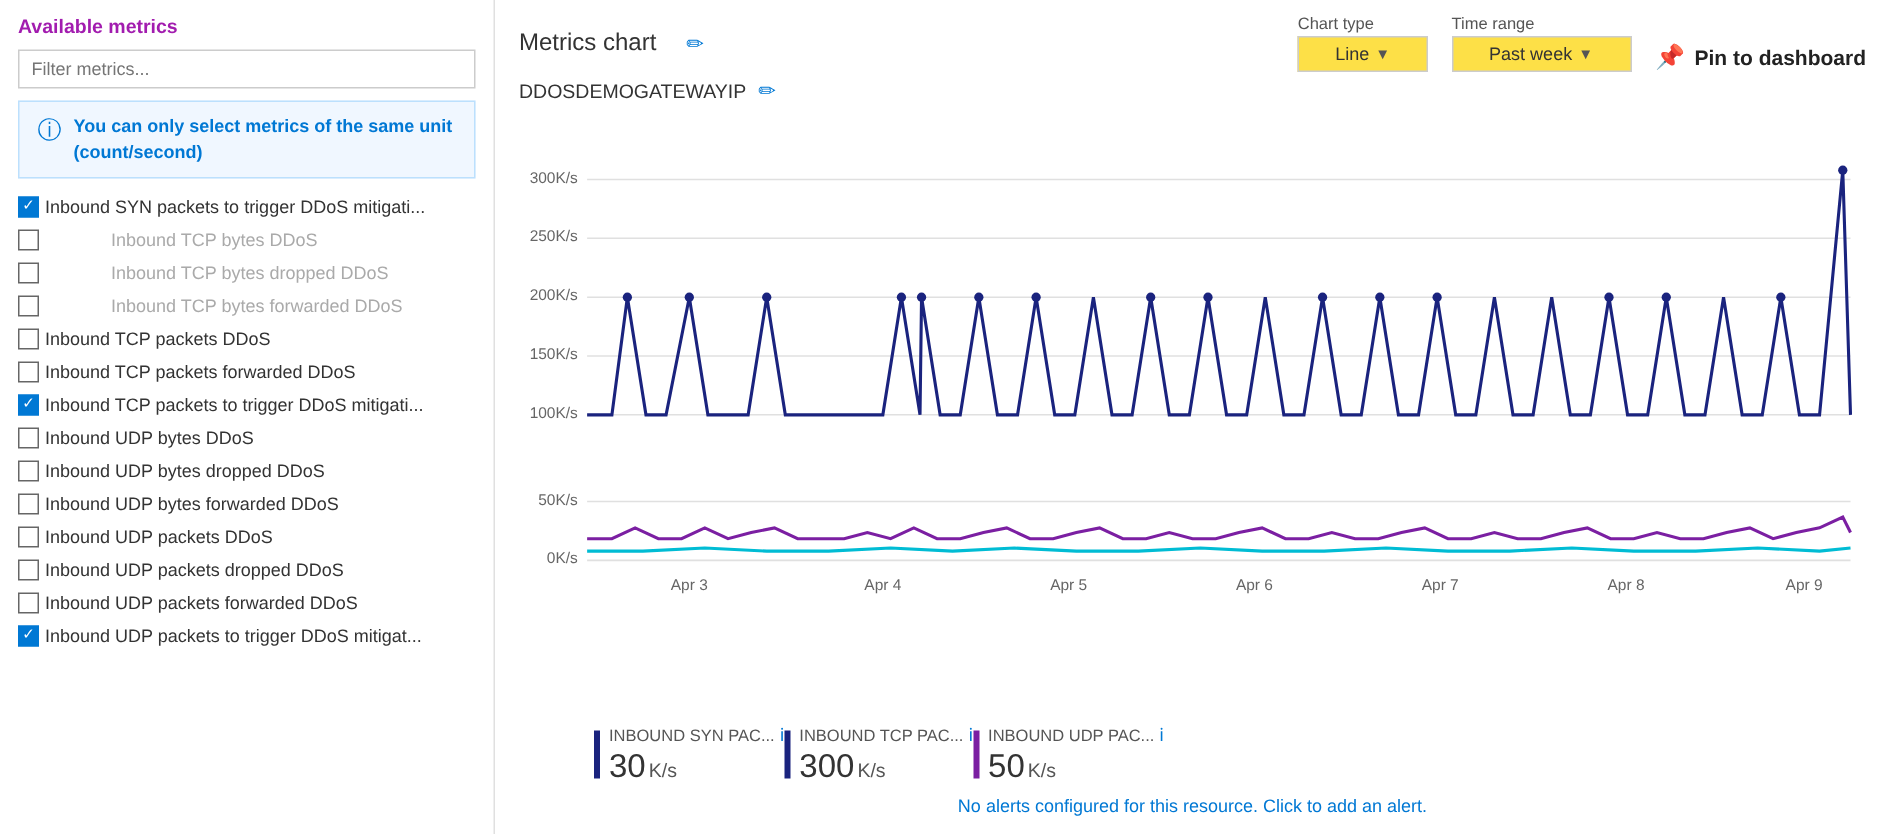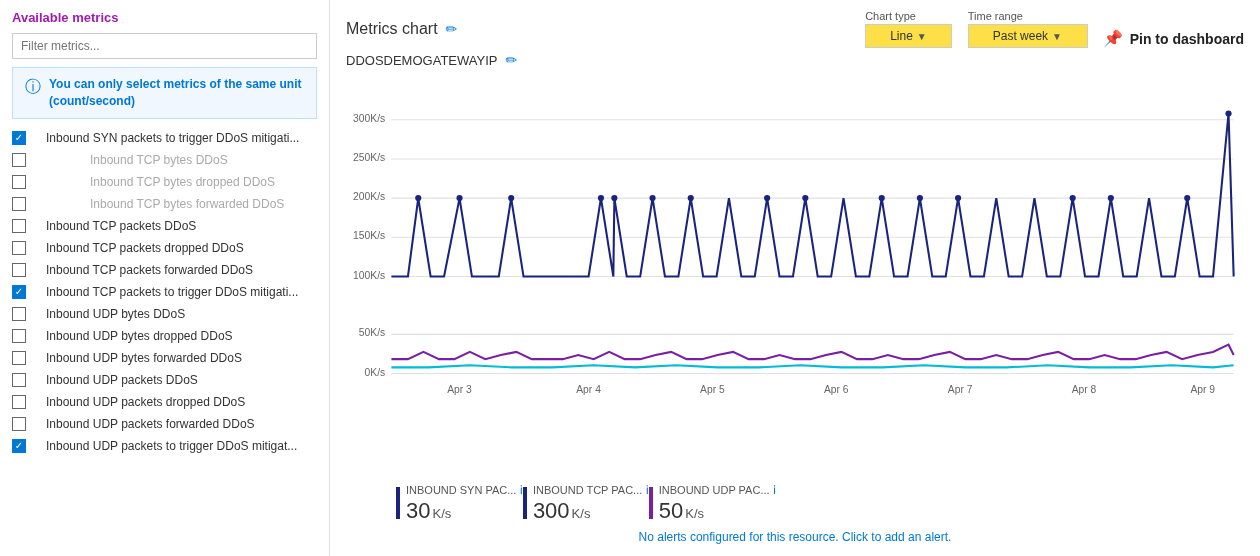--- a/index.html
+++ b/index.html
@@ -11,33 +11,33 @@
     .left-panel-title { font-size: 13px; font-weight: 600; color: #a21caf; padding: 0 12px 8px 12px; }
     .filter-input-wrapper { padding: 0 12px 8px 12px; }
     .filter-input { width: 100%; border: 1px solid #ccc; padding: 5px 8px; font-size: 12px; color: #888; outline: none; }
     .info-banner { display: flex; align-items: flex-start; background: #f0f7ff; padding: 8px 12px; margin: 0 12px 8px 12px; border: 1px solid #bce0fd; gap: 8px; }
     .info-icon { color: #0078d4; font-size: 16px; flex-shrink: 0; margin-top: 1px; }
     .info-text { font-size: 12px; color: #333; line-height: 1.4; }
     .info-text strong { color: #0078d4; }
     
     .metrics-list { flex: 1; overflow-y: auto; position: relative; }
     
-    .metric-item { display: flex; align-items: center; padding: 4px 12px; gap: 20px; cursor: pointer; }
+    .metric-item { display: flex; align-items: center; padding: 4px 12px; gap: 4px; cursor: pointer; }
     .metric-checkbox { width: 14px; height: 14px; border: 1px solid #666; flex-shrink: 0; display: flex; align-items: center; justify-content: center; background: #fff; cursor: pointer; }
     .metric-checkbox.checked { background: #0078d4; border-color: #0078d4; }
     .metric-checkbox.checked::after { content: '✓'; color: #fff; font-size: 10px; line-height: 1; }
     .metric-label { font-size: 12px; color: #333; white-space: nowrap; overflow: hidden; text-overflow: ellipsis; max-width: 260px; }
     .metric-label.disabled { color: #aaa; margin-left: 44px; }
     
     
     .right-panel { flex: 1; display: flex; flex-direction: column; padding: 10px 16px; overflow: hidden; }
     
     
     .chart-header { display: flex; align-items: center; justify-content: space-between; margin-bottom: 4px; }
-    .chart-title-section { display: flex; align-items: center; gap: 8px; }
+    .chart-title-section { display: flex; align-items: center; gap: 20px; }
     .chart-title { font-size: 16px; font-weight: 400; color: #333; }
     .edit-icon { color: #0078d4; cursor: pointer; font-size: 14px; }
     .header-controls { display: flex; align-items: flex-end; gap: 16px; }
     .control-group { display: flex; flex-direction: column; gap: 2px; }
     .control-label { font-size: 11px; color: #555; }
     .control-select { display: flex; align-items: center; border: 1px solid #ccc; padding: 4px 24px; font-size: 12px; background: #fde047; cursor: pointer; gap: 4px; min-width: 80px; }
     .control-select-wide { min-width: 120px; }
     .select-arrow { font-size: 10px; color: #555; }
     .pin-button { display: flex; align-items: center; gap: 6px; background: none; border: none; cursor: pointer; font-size: 14px; font-weight: 600; color: #222; }
     .pin-icon { font-size: 16px; }
@@ -92,24 +92,20 @@
           <div class="metric-checkbox"></div>
           <span class="metric-label disabled">Inbound TCP bytes dropped DDoS</span>
         </div>
         <div class="metric-item">
           <div class="metric-checkbox"></div>
           <span class="metric-label disabled">Inbound TCP bytes forwarded DDoS</span>
         </div>
         <div class="metric-item">
           <div class="metric-checkbox"></div>
           <span class="metric-label">Inbound TCP packets DDoS</span>
-        </div>
-        <div class="metric-item">
-          <div class="metric-checkbox"></div>
-          <span class="metric-label">Inbound TCP packets dropped DDoS</span>
         </div>
         <div class="metric-item">
           <div class="metric-checkbox"></div>
           <span class="metric-label">Inbound TCP packets forwarded DDoS</span>
         </div>
         <div class="metric-item">
           <div class="metric-checkbox checked"></div>
           <span class="metric-label">Inbound TCP packets to trigger DDoS mitigati...</span>
         </div>
         <div class="metric-item">

